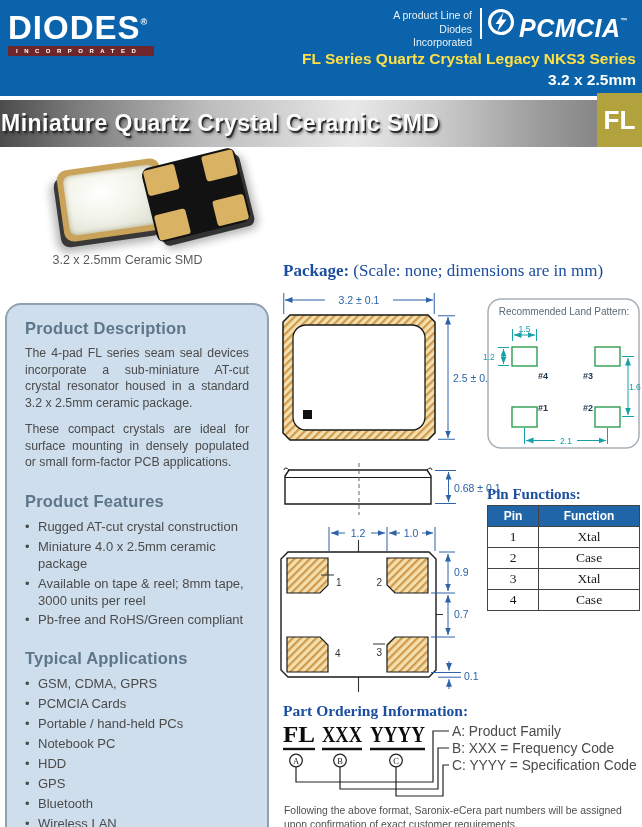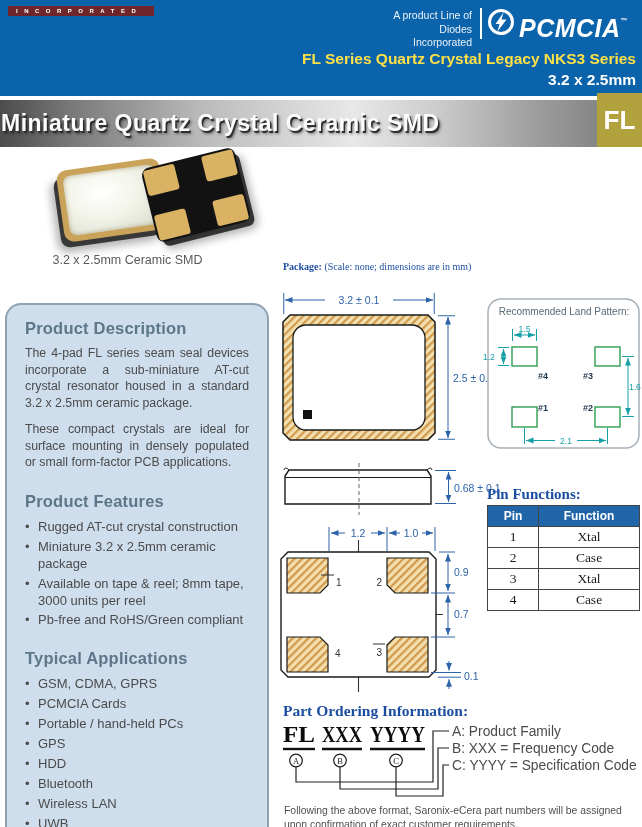--- a/index.html
+++ b/index.html
@@ -48,21 +48,21 @@
     border:2px solid #90a1b0;border-radius:16px;padding:14px 18px 0 18px;box-sizing:border-box;
     color:#4b4b4b;}
   .ib-heading{font-size:16.5px;font-weight:bold;color:#5d7689;margin:0 0 7px 0;letter-spacing:.2px;}
   .ib-heading.mt{margin-top:21px;}
   .info-box p{font-size:12.3px;line-height:1.36;margin:0 0 9px 0;text-align:justify;}
   .bullet{display:flex;margin:2.5px 0;font-size:13px;line-height:1.32;}
   .bullet::before{content:"•";width:13px;flex:none;}
   .bullet.app{margin:2.8px 0;}
   
   .pkg-heading{position:absolute;left:283px;top:261px;font-family:"Liberation Serif",serif;
-    font-size:10px;color:#1c4ea0;}
+    font-size:17px;color:#1c4ea0;}
   .pkg-heading b{font-weight:bold;}
   .serif-blue-h{position:absolute;font-family:"Liberation Serif",serif;font-weight:bold;
     color:#1c4ea0;font-size:15px;}
   svg{position:absolute;overflow:visible;}
   svg text{font-family:"Liberation Sans",sans-serif;}
   .dimtxt{fill:#2d63a8;font-size:10.5px;}
   .dimtxt-s{fill:#17a0a6;font-size:8.5px;}
   .lp-label{fill:#23364f;font-size:9px;font-weight:bold;}
   .padnum{fill:#333;font-size:10px;}
   
@@ -79,20 +79,21 @@
   .footnote{position:absolute;left:284px;top:804px;width:356px;font-size:10.4px;color:#4f4f4f;
     line-height:1.32;}
 </style>
 </head>
 <body>
 
 <div id="page">
 
   <div class="hdr">
     <div class="diodes">
+      <div class="diodes-word"><span>DIODES</span><span class="reg">®</span></div>
       <div class="diodes-inc">INCORPORATED</div>
     </div>
     <div class="prodline">
       <div>A product Line of</div>
       <div>Diodes Incorporated</div>
     </div>
     <div class="hdr-divider"></div>
     <svg class="pericom-circle" width="28" height="28">
       <circle cx="14" cy="14" r="11.5" fill="none" stroke="#fff" stroke-width="3"></circle>
       <polygon points="16.5,4.5 8.5,16 12.5,16 10.5,23.5 19.5,11.5 14.5,11.5" fill="#fff"></polygon>
@@ -124,43 +125,46 @@
 
   <div class="info-box">
     <div class="ib-heading">Product Description</div>
     <p>The 4-pad FL series seam seal devices incorporate a sub-miniature AT-cut crystal resonator housed in a standard 3.2 x 2.5mm ceramic package.</p>
     <p>These compact crystals are ideal for surface mounting in densely populated or small form-factor PCB applications.</p>
     <div class="ib-heading mt">Product Features</div>
     <div class="bullet">
         <span>Rugged AT-cut crystal construction</span>
       </div>
     <div class="bullet">
-        <span>Miniature 3.2 x 2.5mm ceramic package</span>
+        <span>Miniature 4.0 x 2.5mm ceramic package</span>
       </div>
     <div class="bullet">
         <span>Available on tape &amp; reel; 8mm tape, 3000 units per reel</span>
       </div>
     <div class="bullet">
         <span>Pb-free and RoHS/Green compliant</span>
       </div>
     <div class="ib-heading mt">Typical Applications</div>
     <div class="bullet app">
         <span>GSM, CDMA, GPRS</span>
       </div>
     <div class="bullet app">
         <span>PCMCIA Cards</span>
       </div>
     <div class="bullet app">
         <span>Portable / hand-held PCs</span>
       </div>
     <div class="bullet app">
+        <span>Notebook PC</span>
+      </div>
+    <div class="bullet app">
+        <span>HDD</span>
+      </div>
+    <div class="bullet app">
         <span>GPS</span>
-      </div>
-    <div class="bullet app">
-        <span>HDD</span>
       </div>
     <div class="bullet app">
         <span>Bluetooth</span>
       </div>
     <div class="bullet app">
         <span>Wireless LAN</span>
       </div>
     <div class="bullet app">
         <span>UWB</span>
       </div>

